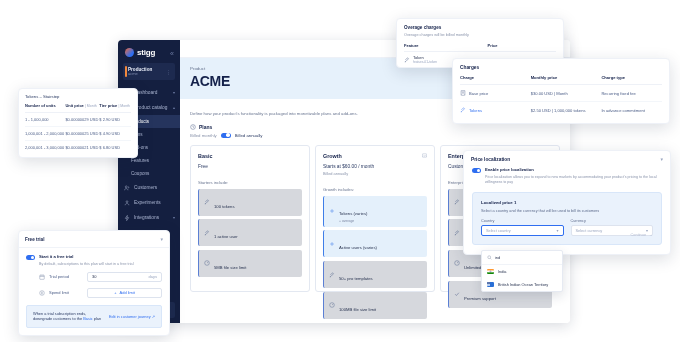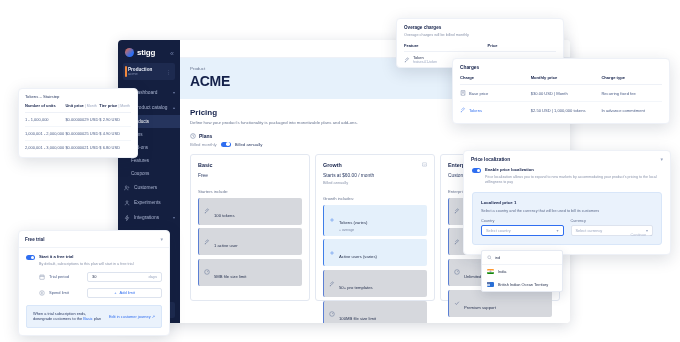--- a/index.html
+++ b/index.html
@@ -344,21 +344,20 @@
 
     <div class="content">
       <div class="topbar"></div>
 
       <div class="hero">
         <div class="hero-crumb">Product</div>
         <div class="hero-title">ACME</div>
       </div>
 
       <div class="body-area">
-        <div class="sec-title">Pricing</div>
         <div class="sec-desc">Define how your product's functionality is packaged into monetizable plans and add-ons.</div>
 
         <div class="plans-head">
           <svg class="clock-ico" viewBox="0 0 16 16">
             <circle cx="8" cy="8" r="6.3" fill="none" stroke="#4a5c86" stroke-width="1.2"></circle>
             <path d="M8 4.4V8l2.6 1.6" fill="none" stroke="#4a5c86" stroke-width="1.2"></path>
           </svg>
           <span class="plans-head-label">Plans</span>
         </div>
 

